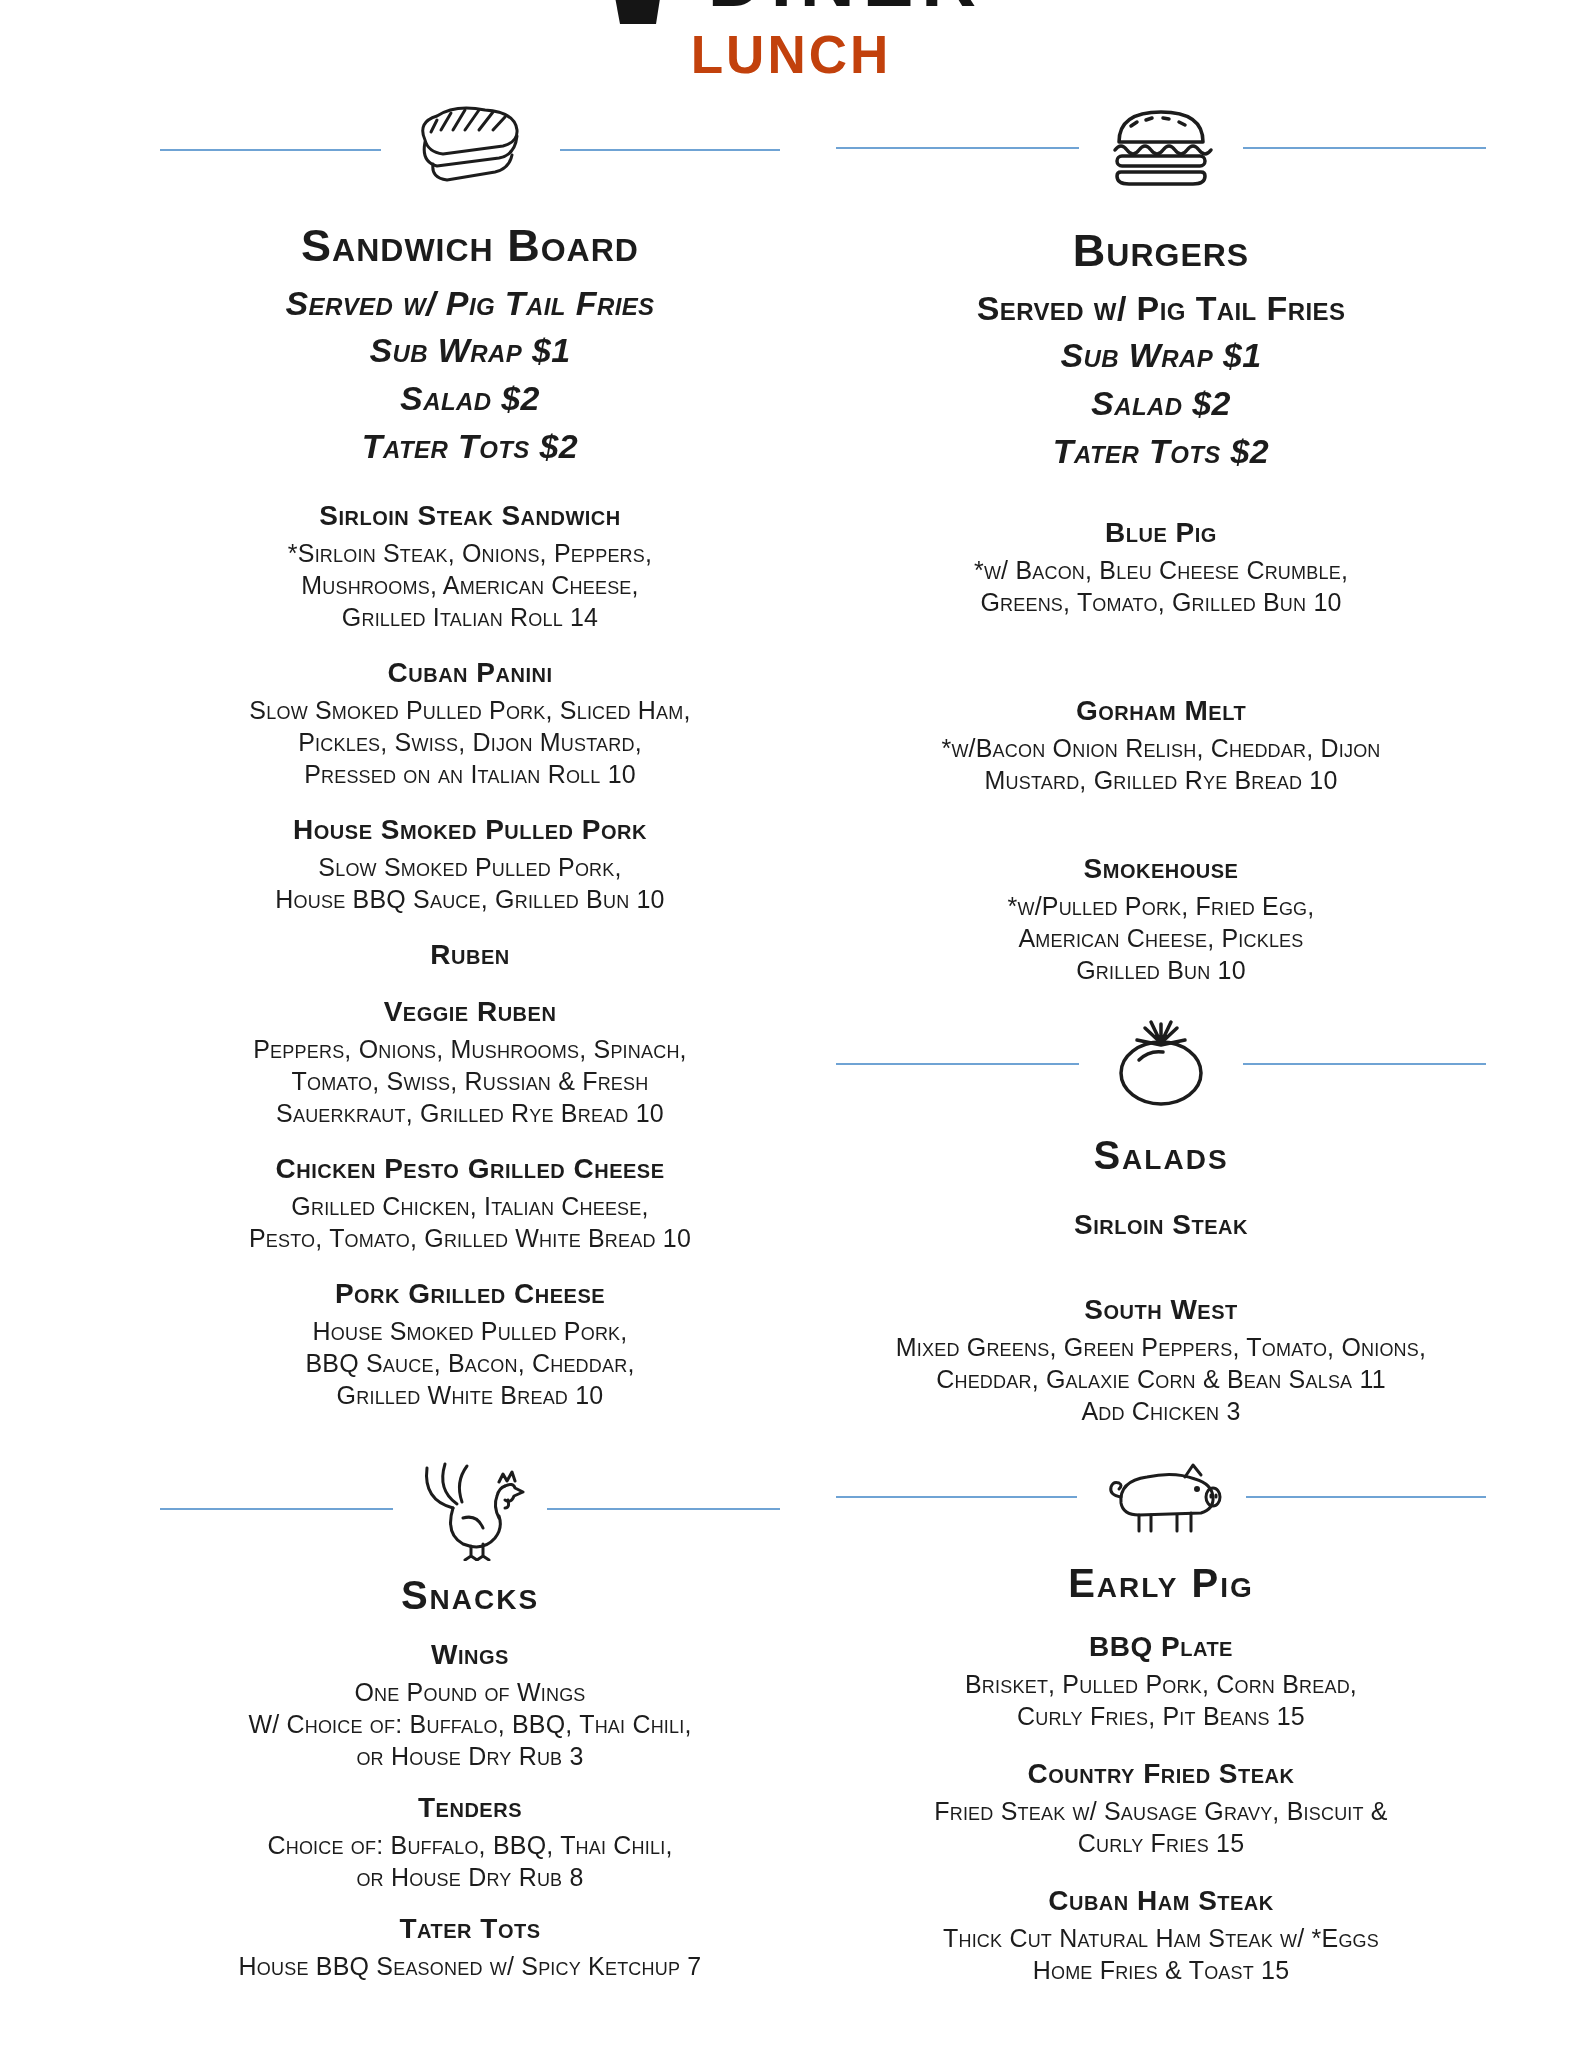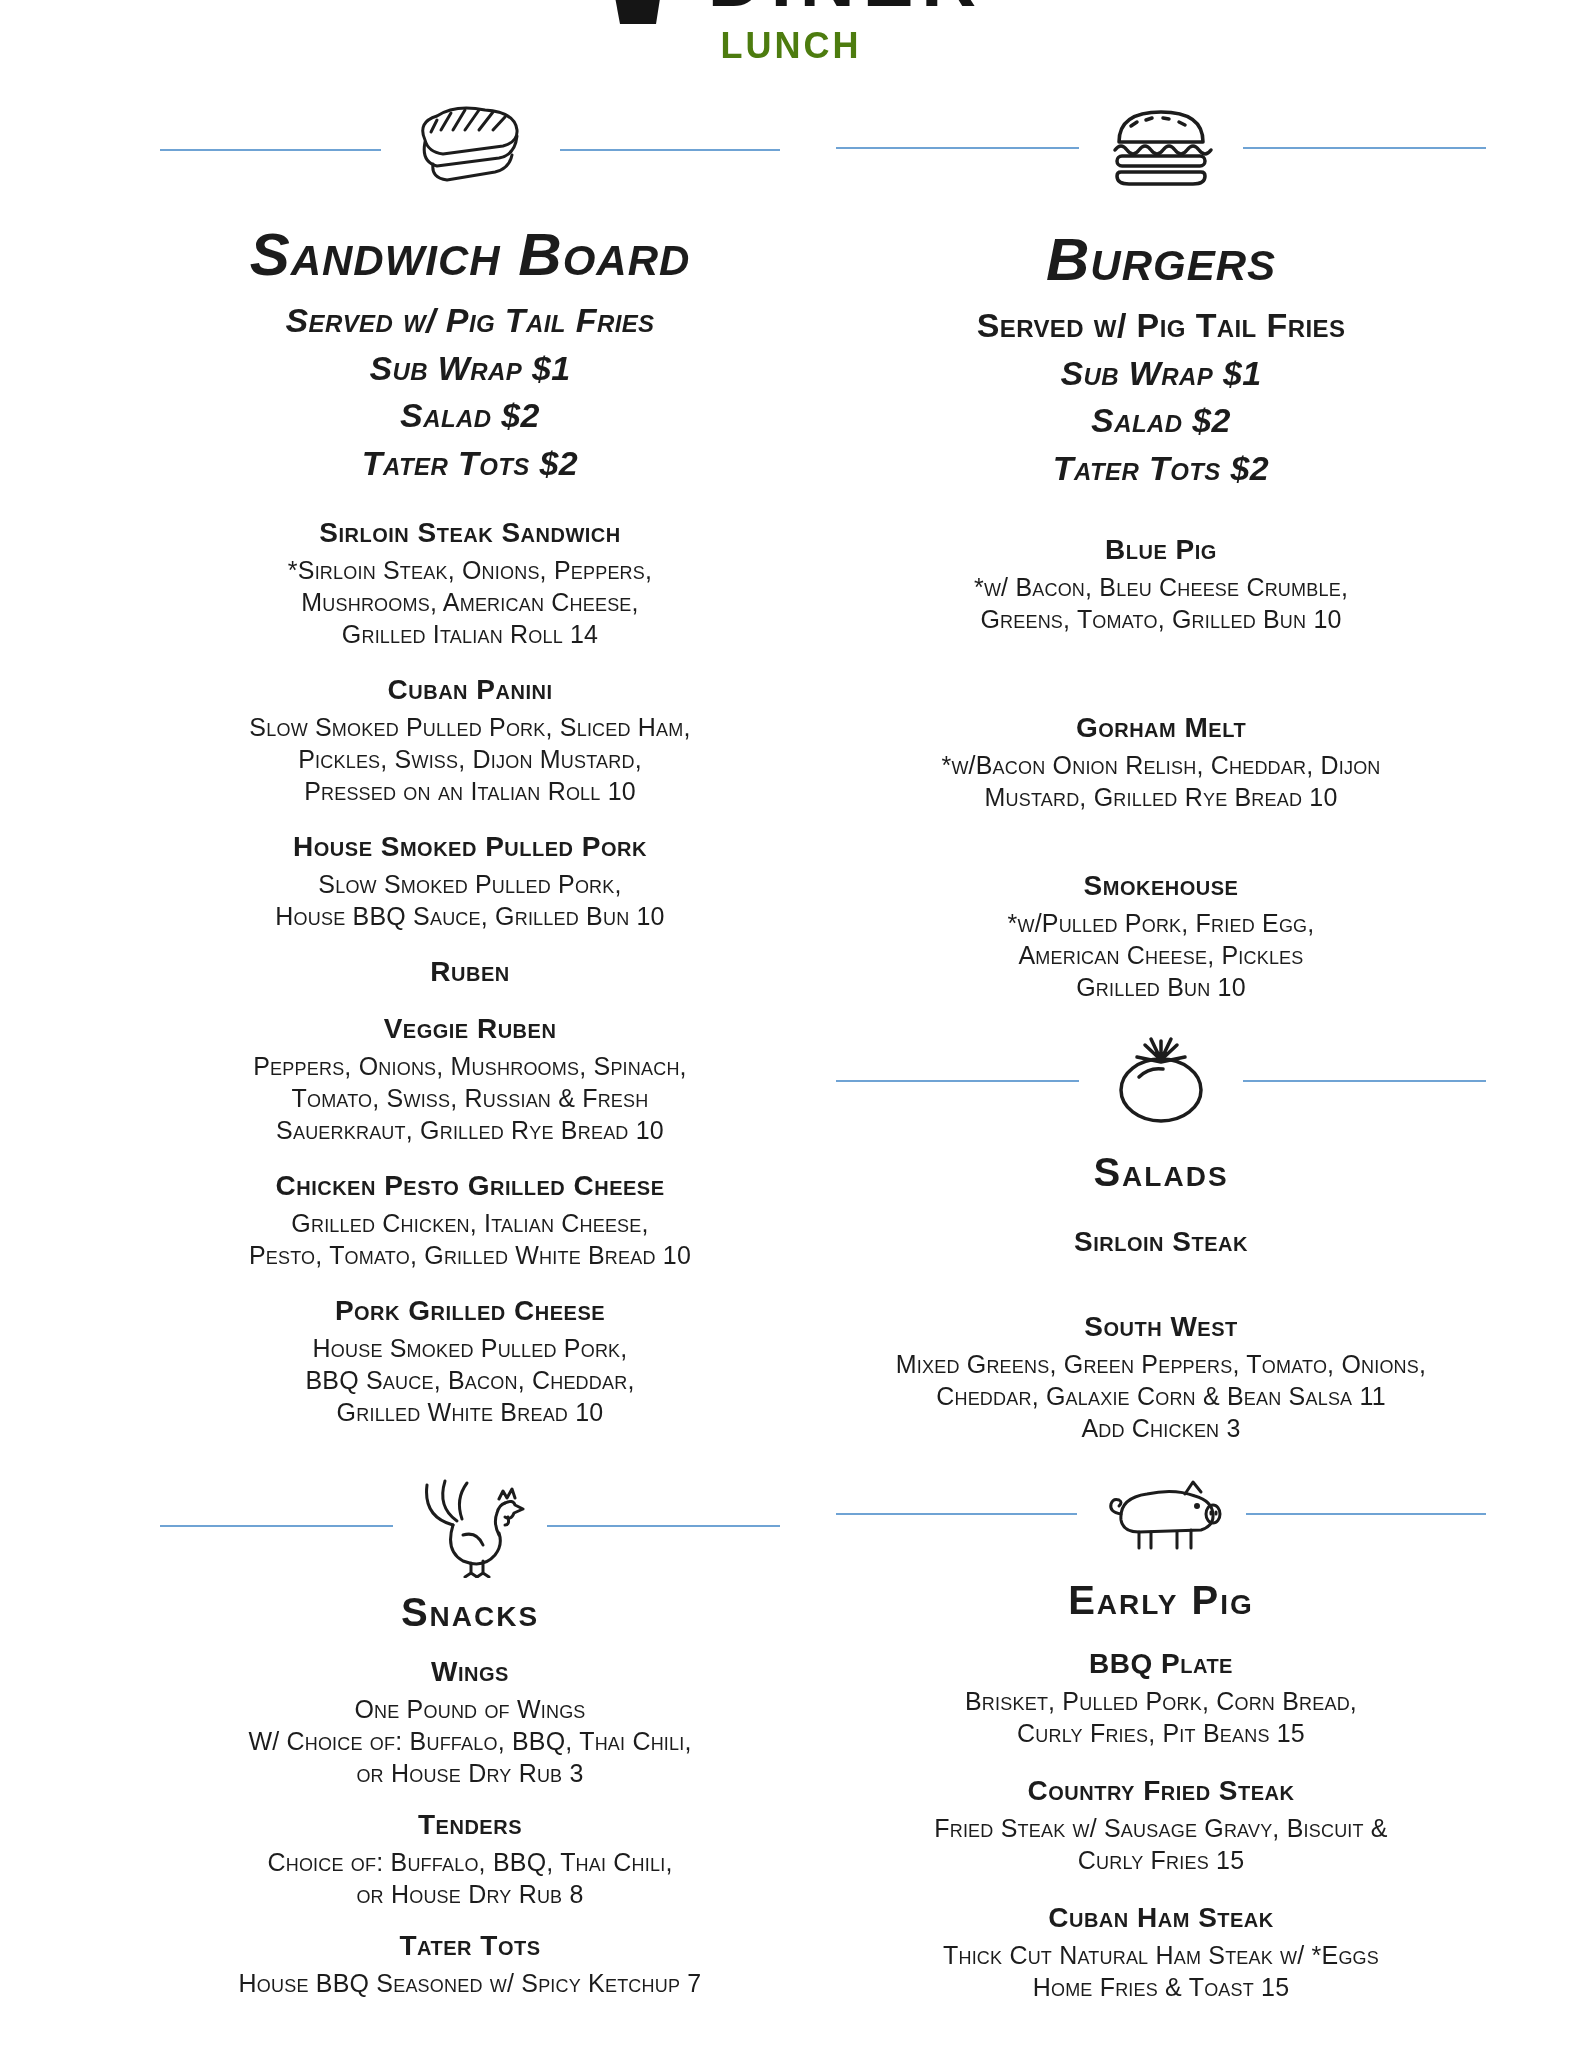--- a/index.html
+++ b/index.html
@@ -34,40 +34,40 @@
   }
   .logo-text {
     font-size: 76px;
     font-weight: 800;
     letter-spacing: 8px;
     line-height: 88px;
     color: #151515;
   }
   .lunch {
     margin-top: 2px;
-    font-size: 36px;
+    font-size: 53px;
     font-weight: 800;
     letter-spacing: 3px;
     line-height: 1.1;
-    color: #4d7c0f;
+    color: #c2410c;
   }
   
   .col { position: absolute; top: 100px; text-align: center; }
   .col-left  { left: 160px; width: 620px; }
   .col-right { left: 836px; width: 650px; }
   
   .rule-row { display: flex; align-items: center; gap: 22px; }
   .rule { flex: 1; height: 2px; background: #6fa3d4; }
   .rule-icon { flex: 0 0 auto; display: flex; }
   .snacks-div { margin-top: 45px; }
   .tomato-div { margin-top: 30px; }
   .pig-div    { margin-top: 30px; }
   
   .script-head {
-    font-size: 60px; font-weight: 700; font-style: italic;
+    font-size: 45px; font-weight: 700; 
     letter-spacing: 1px; line-height: 1.15;
   }
   .big-head {
     font-size: 40px; font-weight: 700; letter-spacing: 2px; line-height: 1.2;
   }
   .head-sb      { margin-top: 20px; }
   .head-burgers { margin-top: 30px; }
   .head-snacks  { margin-top: 10px; }
   .head-salads  { margin-top: 20px; }
   .head-ep      { margin-top: 22px; }

